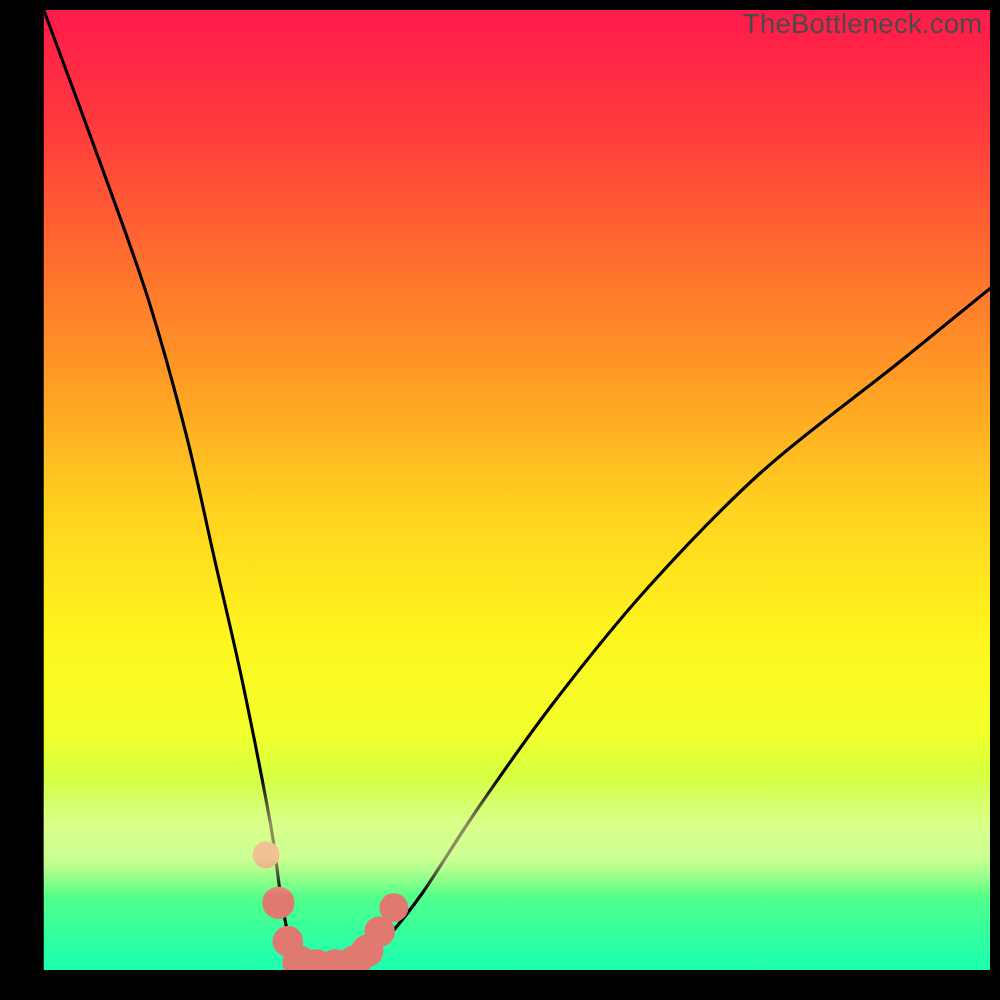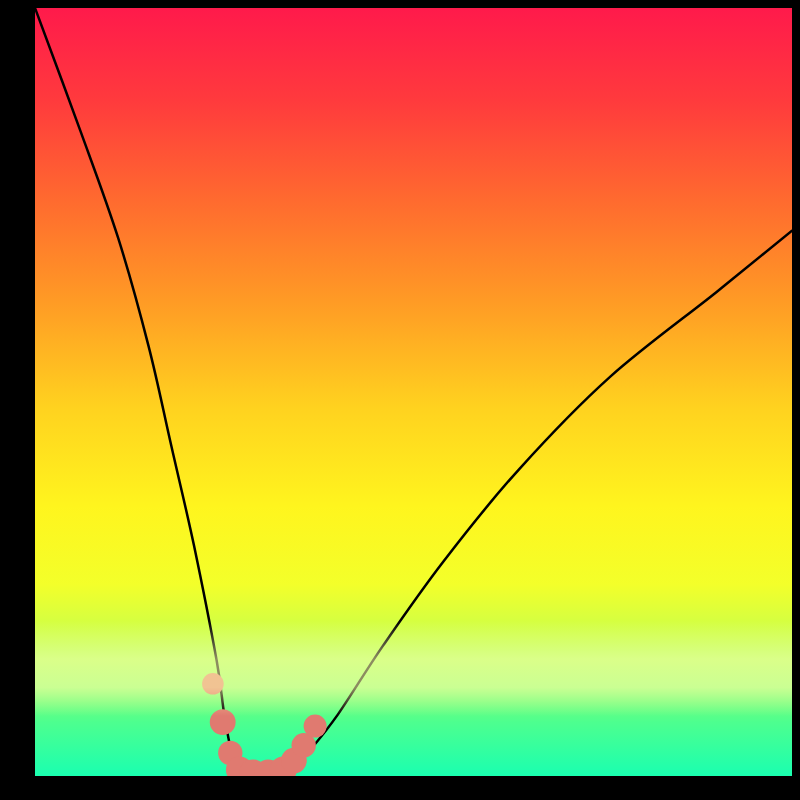--- a/index.html
+++ b/index.html
@@ -84,13 +84,14 @@
           <circle cx="204.4" cy="761.9" r="13.5" fill="#e07a70"></circle>
           <circle cx="218.0" cy="764.9" r="13.5" fill="#e07a70"></circle>
           <circle cx="233.2" cy="764.9" r="13.5" fill="#e07a70"></circle>
           <circle cx="248.3" cy="761.9" r="13.5" fill="#e07a70"></circle>
           <circle cx="258.9" cy="752.6" r="12.9" fill="#e07a70"></circle>
           <circle cx="268.7" cy="737.3" r="12.2" fill="#e07a70"></circle>
           <circle cx="280.1" cy="718.1" r="11.5" fill="#e07a70"></circle>
         </g>
     </svg>
   </div>
+  <div class="watermark">TheBottleneck.com</div>
 </div>
 
 </body></html>

